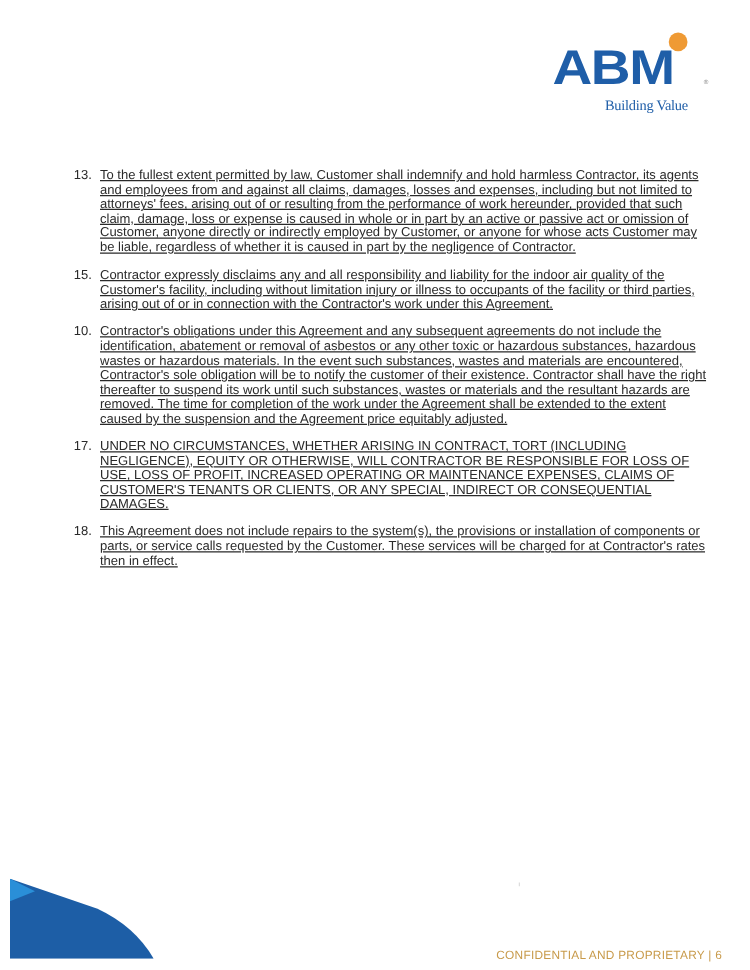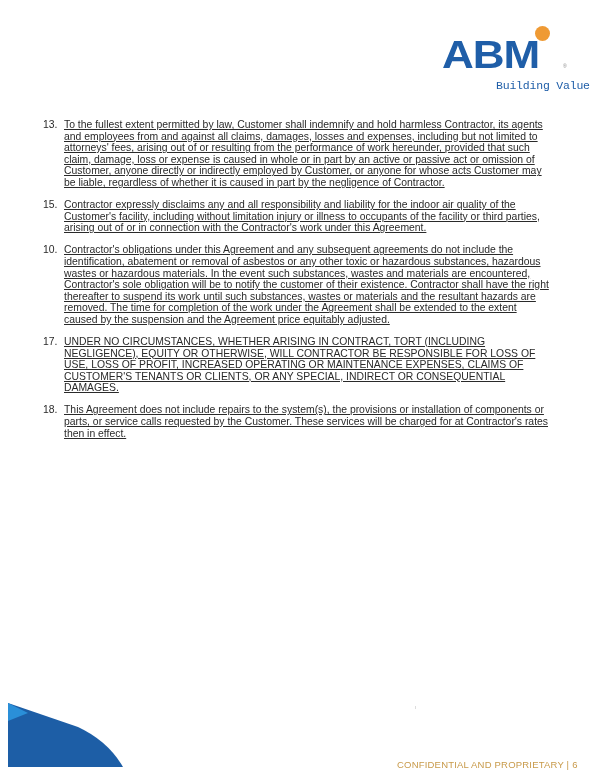--- a/index.html
+++ b/index.html
@@ -6,24 +6,24 @@
   body { width: 600px; height: 776px; position: relative; overflow: hidden;
          font-family: "Liberation Sans", sans-serif; color: #2a2a2a; }
 
   .logo { position: absolute; left: 440px; top: 24px; width: 130px; height: 72px; }
   .logo-dot { position: absolute; left: 95px; top: 2px; width: 15px; height: 15px;
               border-radius: 50%; background: #ef9a34; }
   .logo-abm { position: absolute; left: 2px; top: 11px; font-family: "Liberation Sans", sans-serif;
               font-weight: bold; font-size: 39px; letter-spacing: -1px; color: #1f5ea8;
               line-height: 1; transform: scaleX(1.13); transform-origin: left top; }
   .logo-reg { position: absolute; left: 123px; top: 39px; font-size: 5px; color: #888; }
-  .logo-tag { position: absolute; left: 44px; top: 55px; font-family: Liberation Mono, monospace;
-              font-size: 11.5px; color: #1f5ea8; letter-spacing: -0.2px; white-space: nowrap; margin-left: 12px; }
+  .logo-tag { position: absolute; left: 44px; top: 55px; font-family: Liberation Serif, serif;
+              font-size: 11.5px; color: #1f5ea8; letter-spacing: -0.2px; white-space: nowrap; }
 
-  .clauses { position: absolute; left: 43px; top: 119px; width: 510px; margin: 0; padding: 0; list-style: none; }
+  .clauses { position: absolute; left: 43px; top: 119px; width: 510px; margin: 16px; padding: 0; list-style: none; }
   .clause { position: relative; padding-left: 21px; font-size: 10.4px; line-height: 11.6px;
             margin-bottom: 10.5px; text-align: left; }
   .clause-num { position: absolute; left: 0; top: 0; }
   .clause-text { display: block; width: 486px; text-decoration: underline; }
   .clause.caps .clause-text { letter-spacing: 0; }
 
   .corner-shape { position: absolute; left: 8px; top: 703px; width: 115px; height: 64px; }
 
   .footer { position: absolute; left: 397px; top: 759px; font-size: 9.5px; letter-spacing: 0.2px;
             color: #c89a4a; white-space: nowrap; font-family: "Liberation Sans", sans-serif; text-align: center; }

